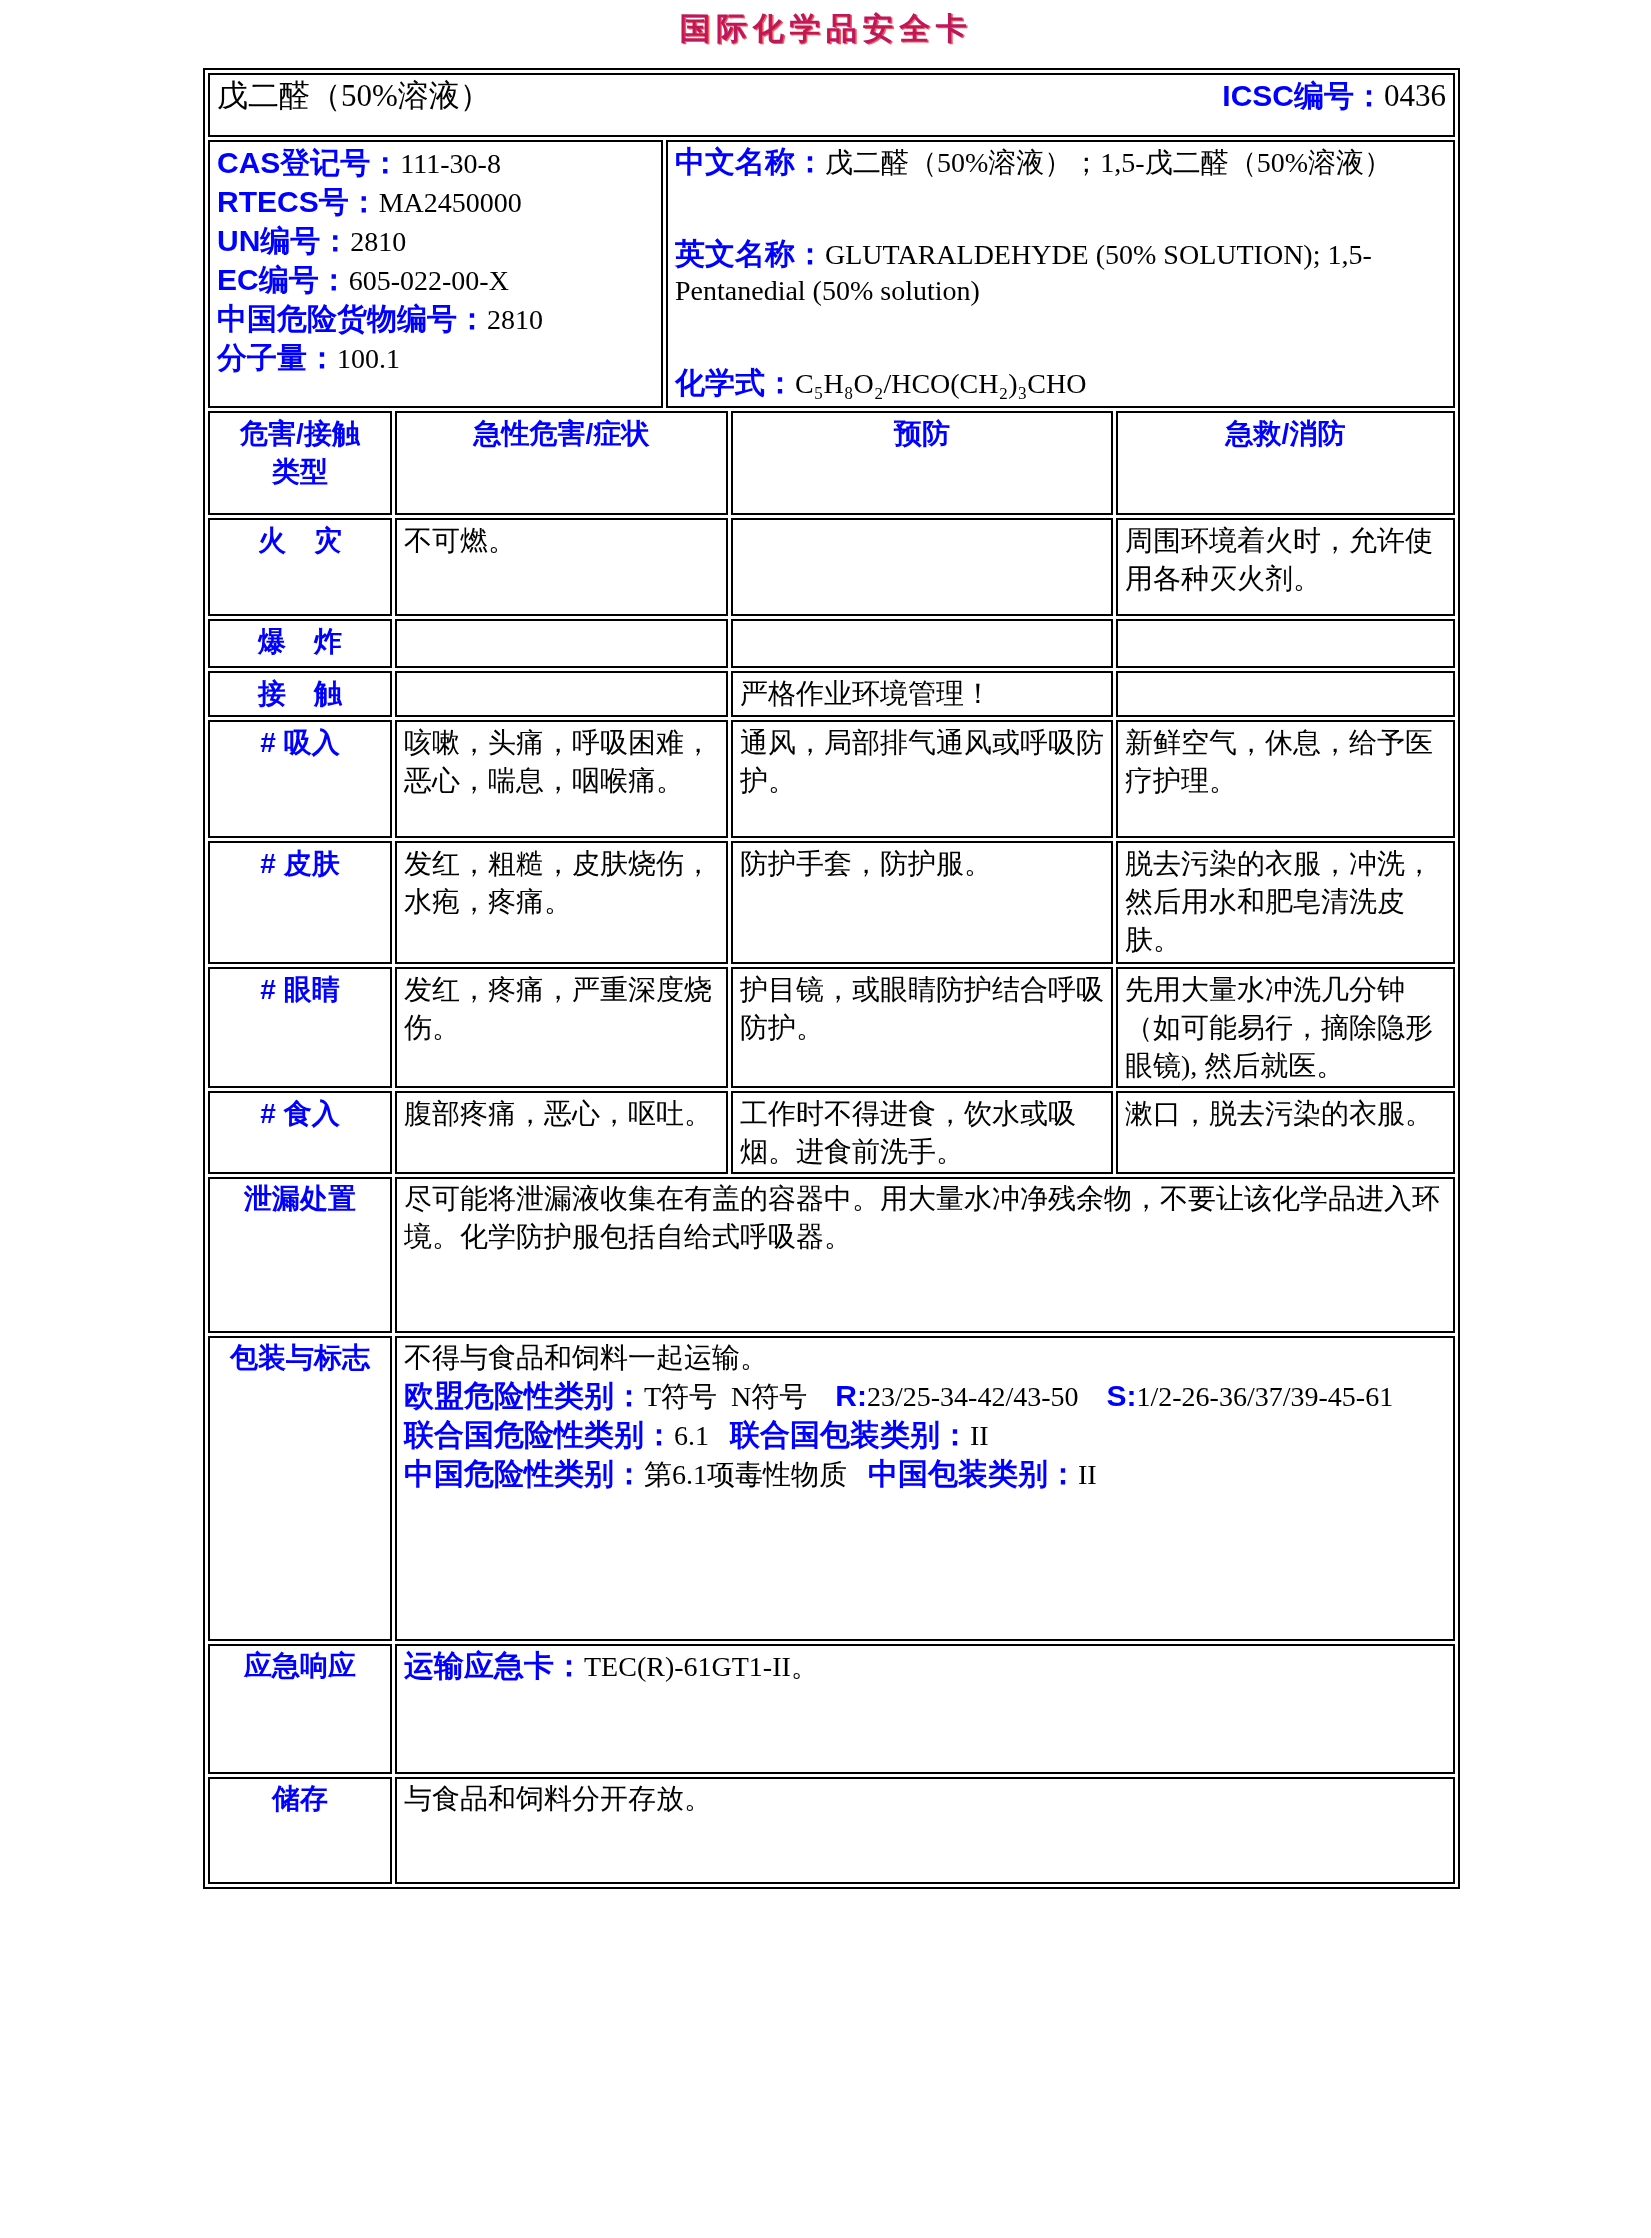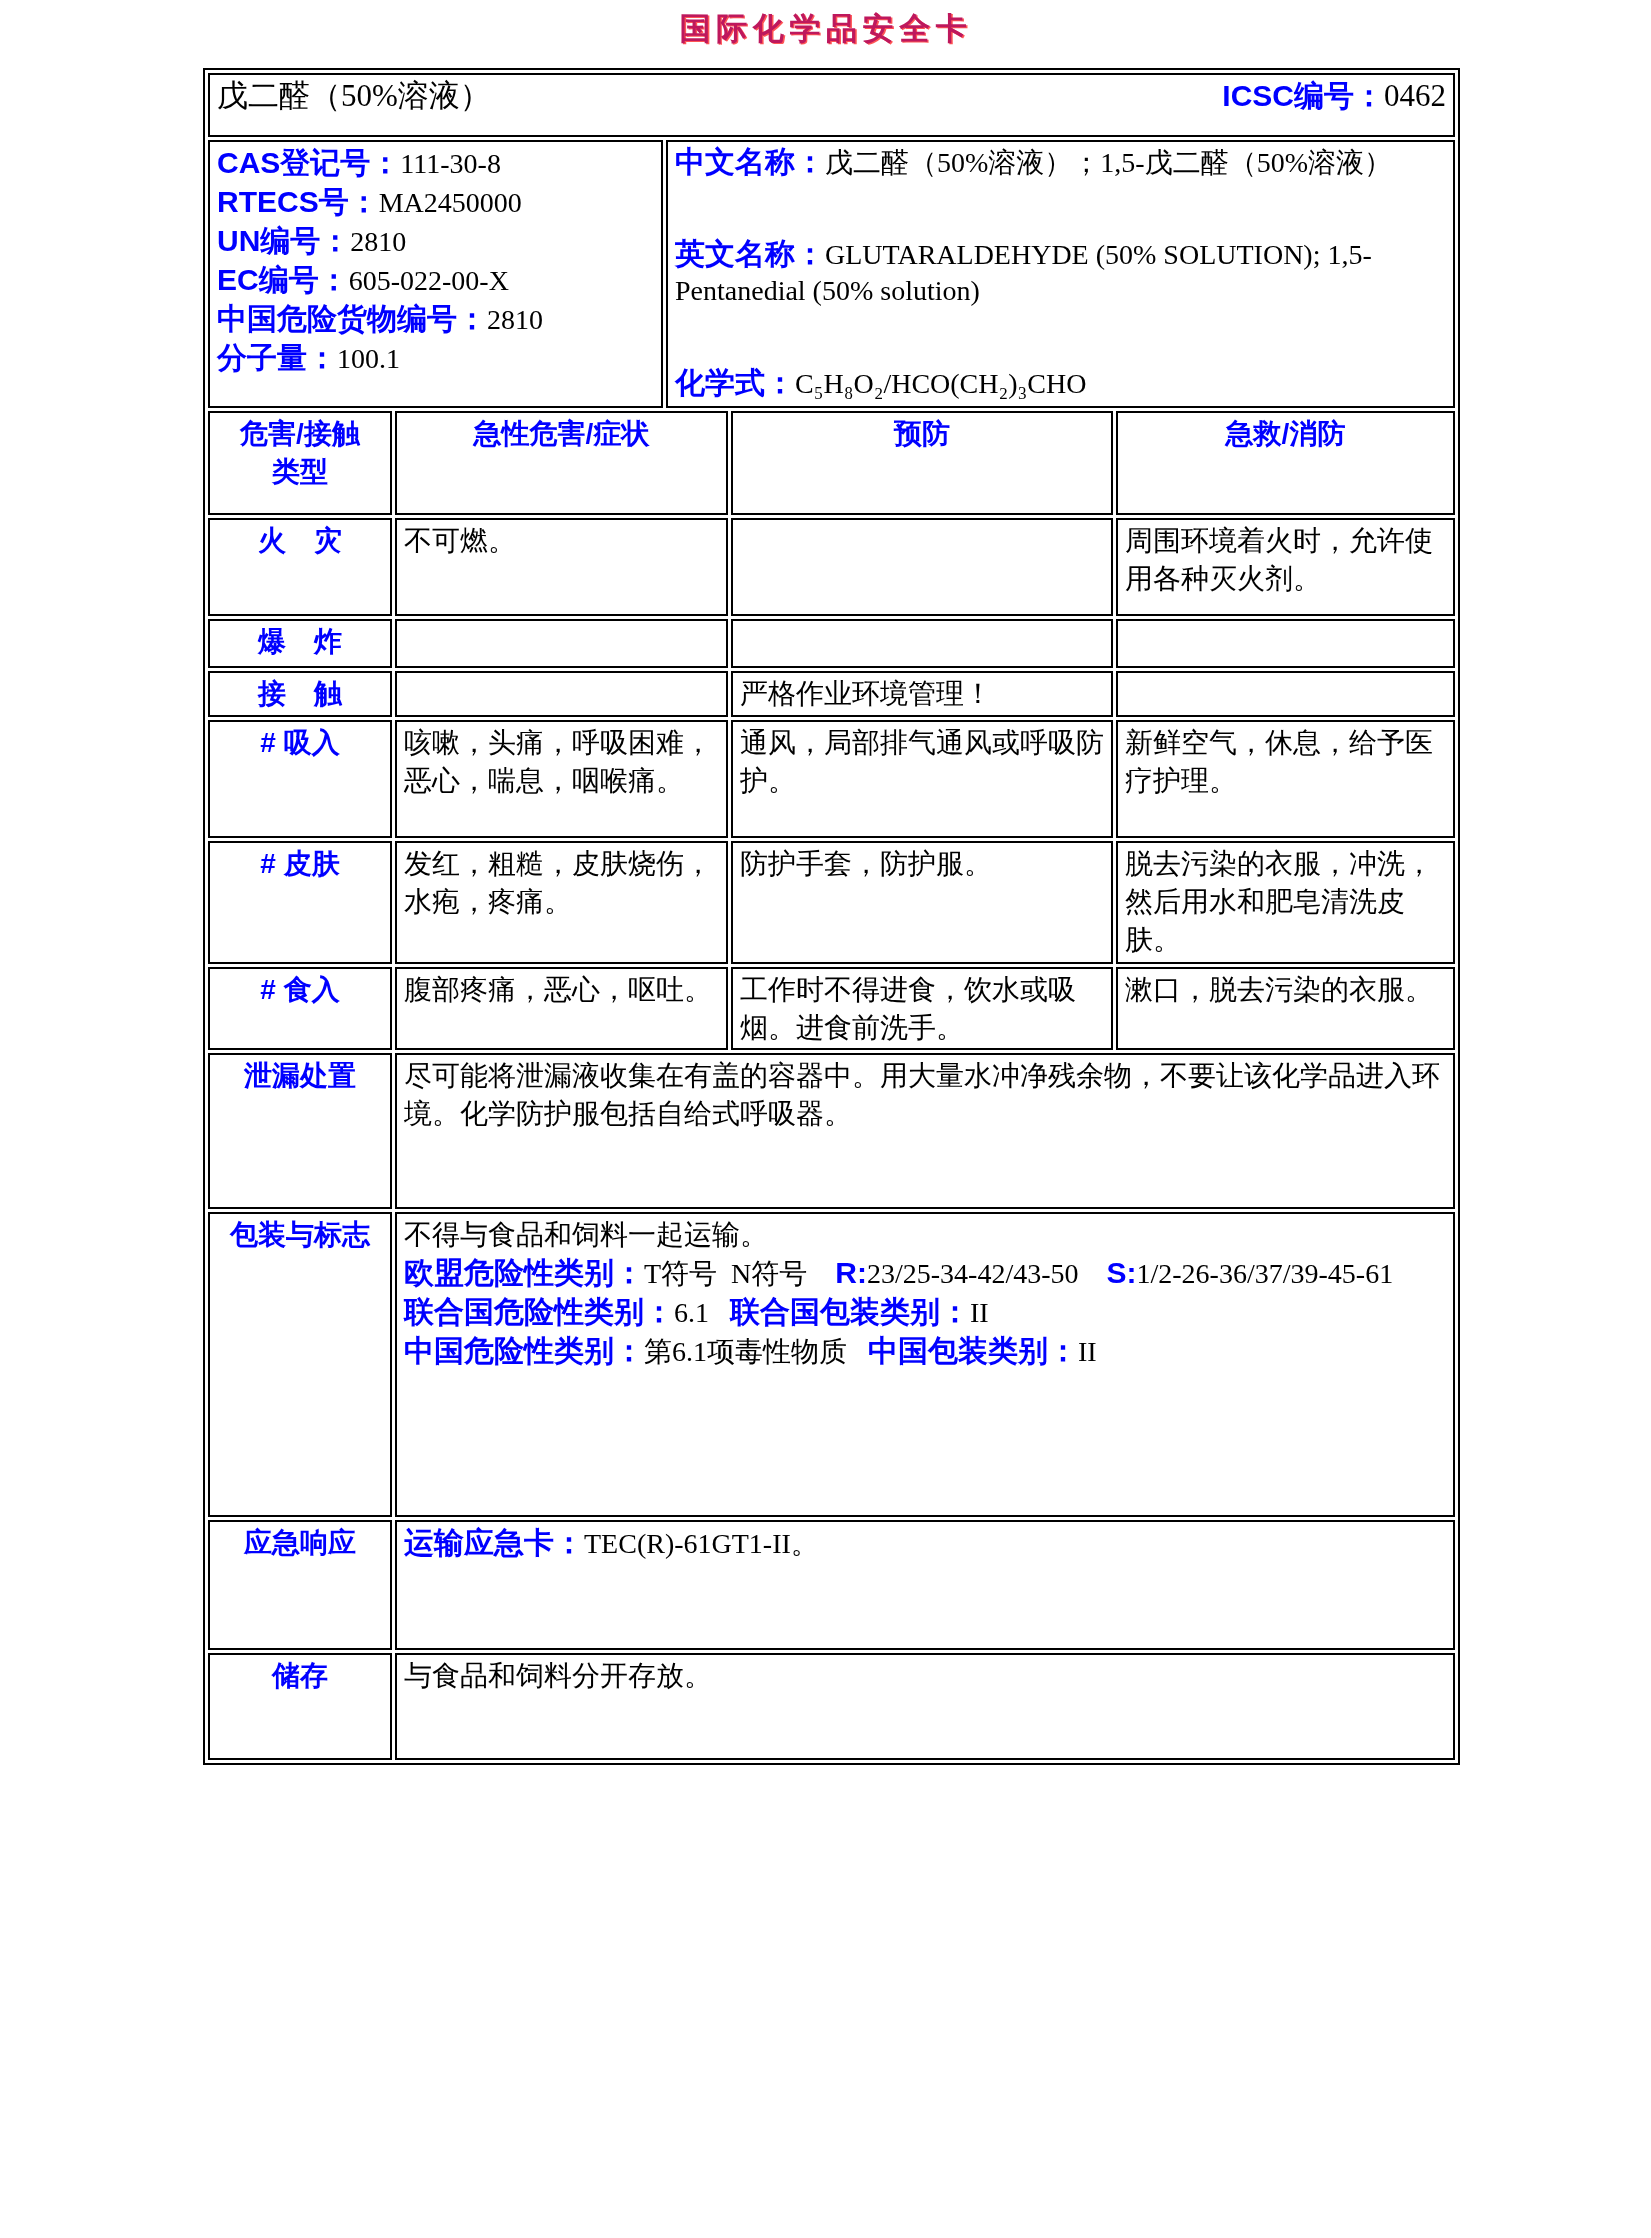--- a/index.html
+++ b/index.html
@@ -99,21 +99,21 @@
         <col style="width:62px">
         <col style="width:382px">
         <col style="width:339px">
     </colgroup>
 
     <tbody>
         <tr class="h-name">
       <td colspan="5" class="name-cell">
         <div class="name-flex">
           <span>戊二醛（50%溶液）</span>
-          <span><span class="b">ICSC编号：</span><span>0462</span></span>
+          <span><span class="b">ICSC编号：</span><span>0436</span></span>
         </div>
       </td>
     </tr>
 
     <tr class="h-ident">
       <td colspan="2" class="ident-left">
         <div class="code-line"><span class="b">CAS登记号：</span><span>111-30-8</span></div>
         <div class="code-line"><span class="b">RTECS号：</span><span>MA2450000</span></div>
         <div class="code-line"><span class="b">UN编号：</span><span>2810</span></div>
         <div class="code-line"><span class="b">EC编号：</span><span>605-022-00-X</span></div>
@@ -160,20 +160,26 @@
       <td colspan="2" class="txt">咳嗽，头痛，呼吸困难，恶心，喘息，咽喉痛。</td>
       <td class="txt">通风，局部排气通风或呼吸防护。</td>
       <td class="txt">新鲜空气，休息，给予医疗护理。</td>
     </tr>
     <tr class="h-skin">
       <td class="type"># 皮肤</td>
       <td colspan="2" class="txt">发红，粗糙，皮肤烧伤，水疱，疼痛。</td>
       <td class="txt">防护手套，防护服。</td>
       <td class="txt">脱去污染的衣服，冲洗，然后用水和肥皂清洗皮肤。</td>
     </tr>
+    <tr class="h-eye">
+      <td class="type"># 眼睛</td>
+      <td colspan="2" class="txt">发红，疼痛，严重深度烧伤。</td>
+      <td class="txt">护目镜，或眼睛防护结合呼吸防护。</td>
+      <td class="txt">先用大量水冲洗几分钟（如可能易行，摘除隐形眼镜), 然后就医。</td>
+    </tr>
     <tr class="h-ing">
       <td class="type"># 食入</td>
       <td colspan="2" class="txt">腹部疼痛，恶心，呕吐。</td>
       <td class="txt">工作时不得进食，饮水或吸烟。进食前洗手。</td>
       <td class="txt">漱口，脱去污染的衣服。</td>
     </tr>
 
     <tr class="h-spill">
       <td class="type">泄漏处置</td>
       <td colspan="4" class="sec">

